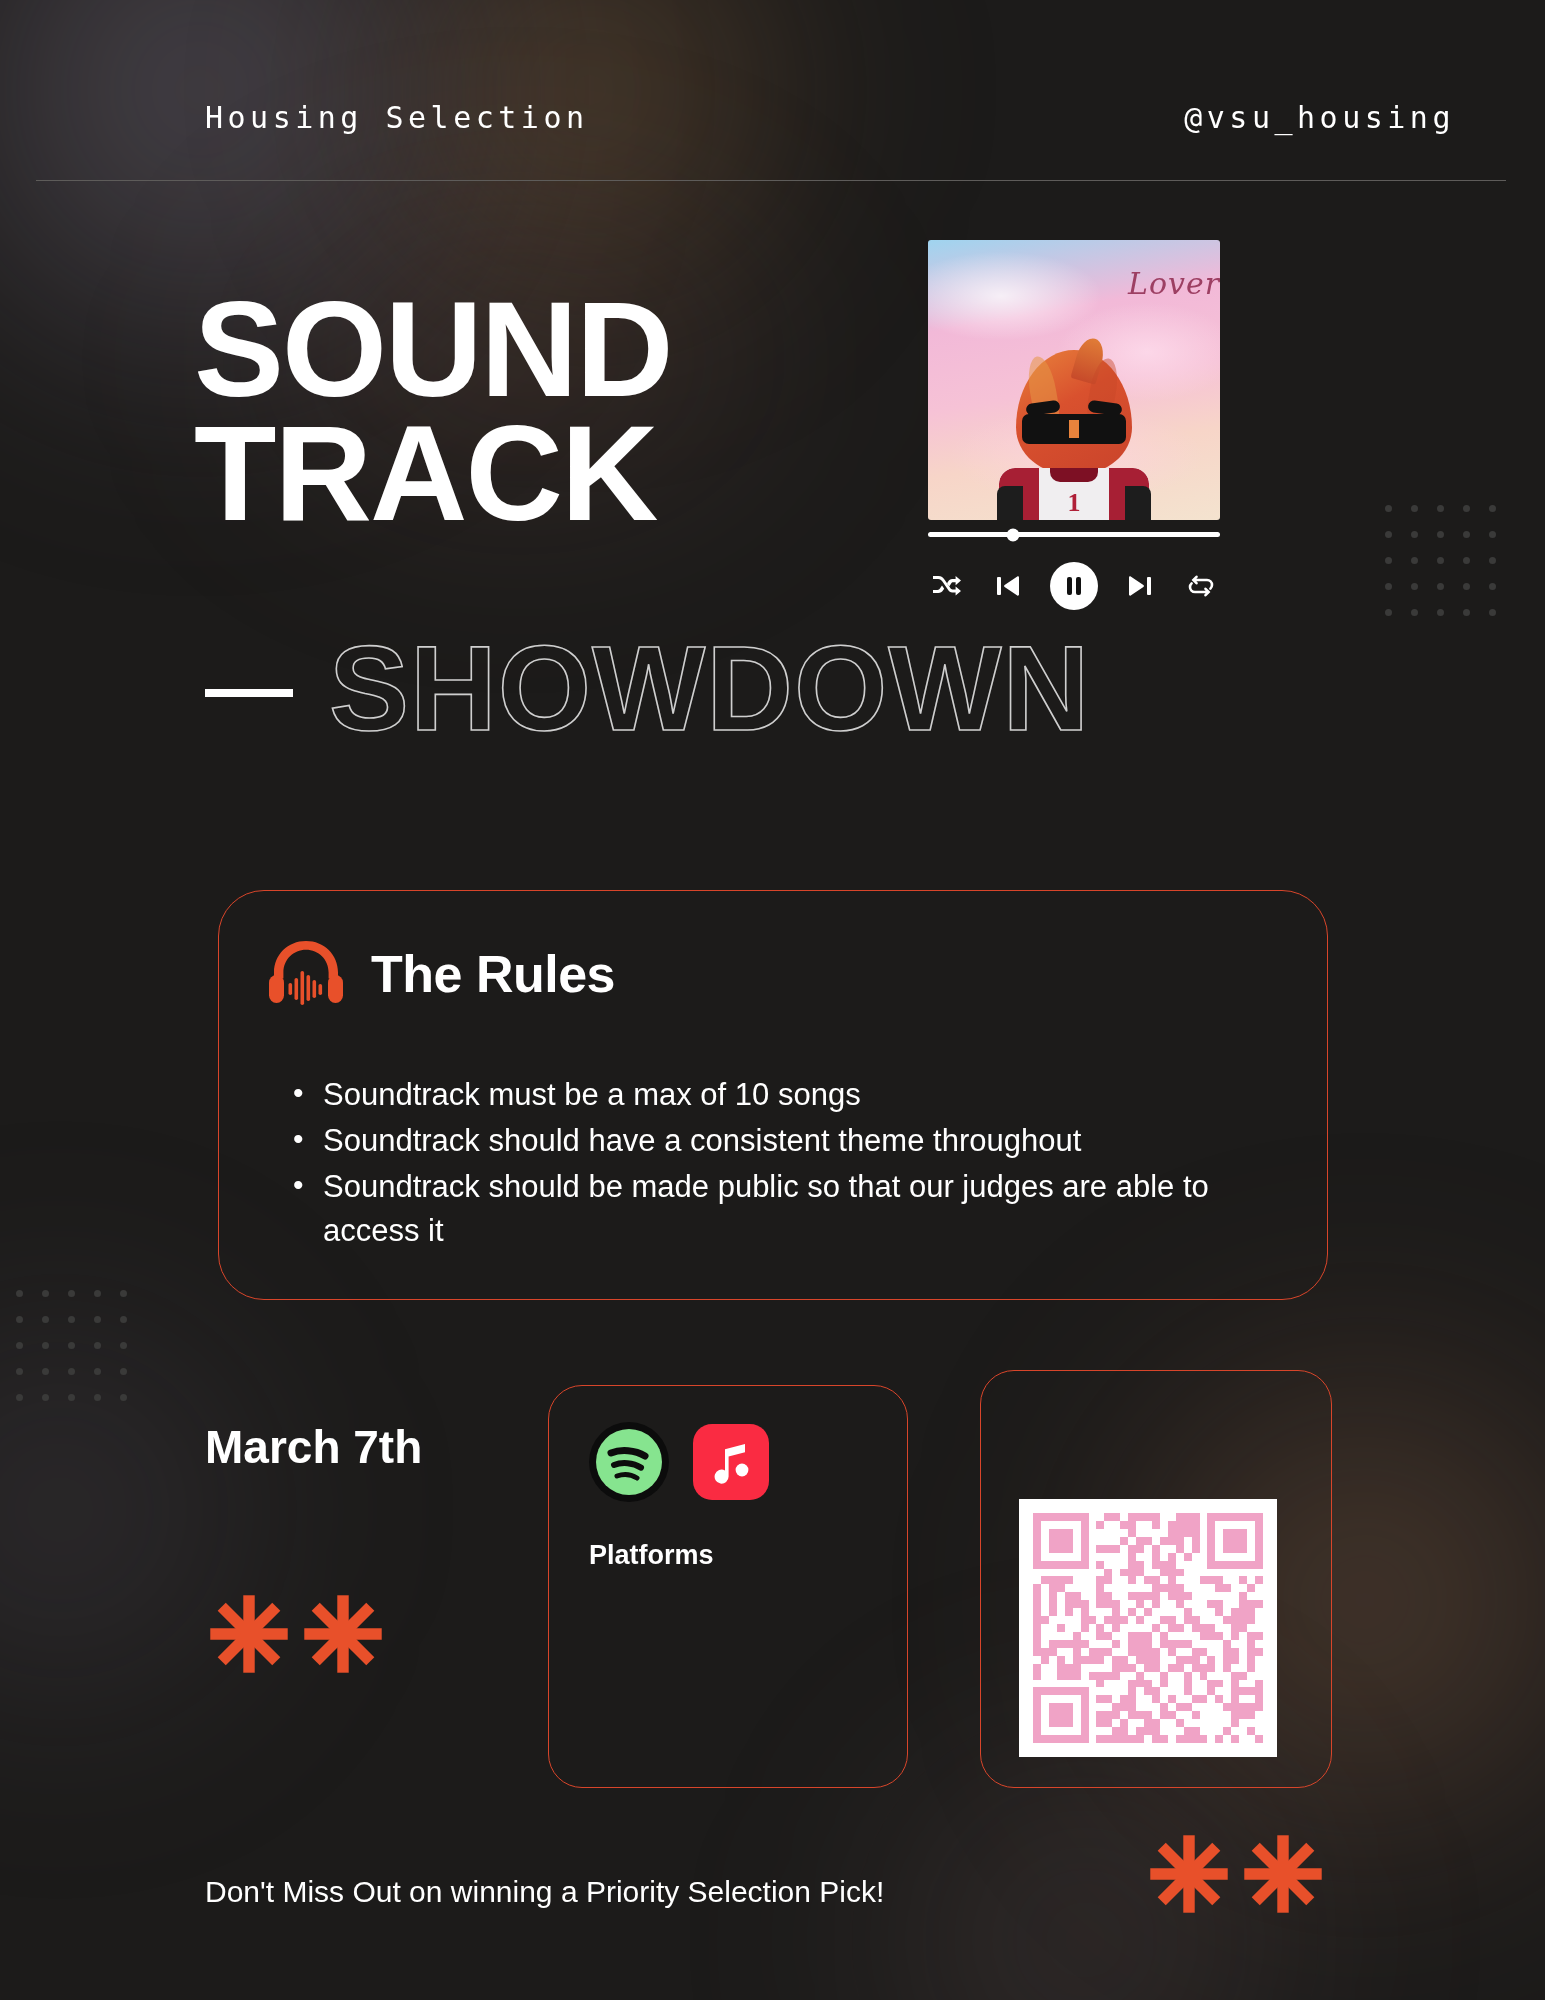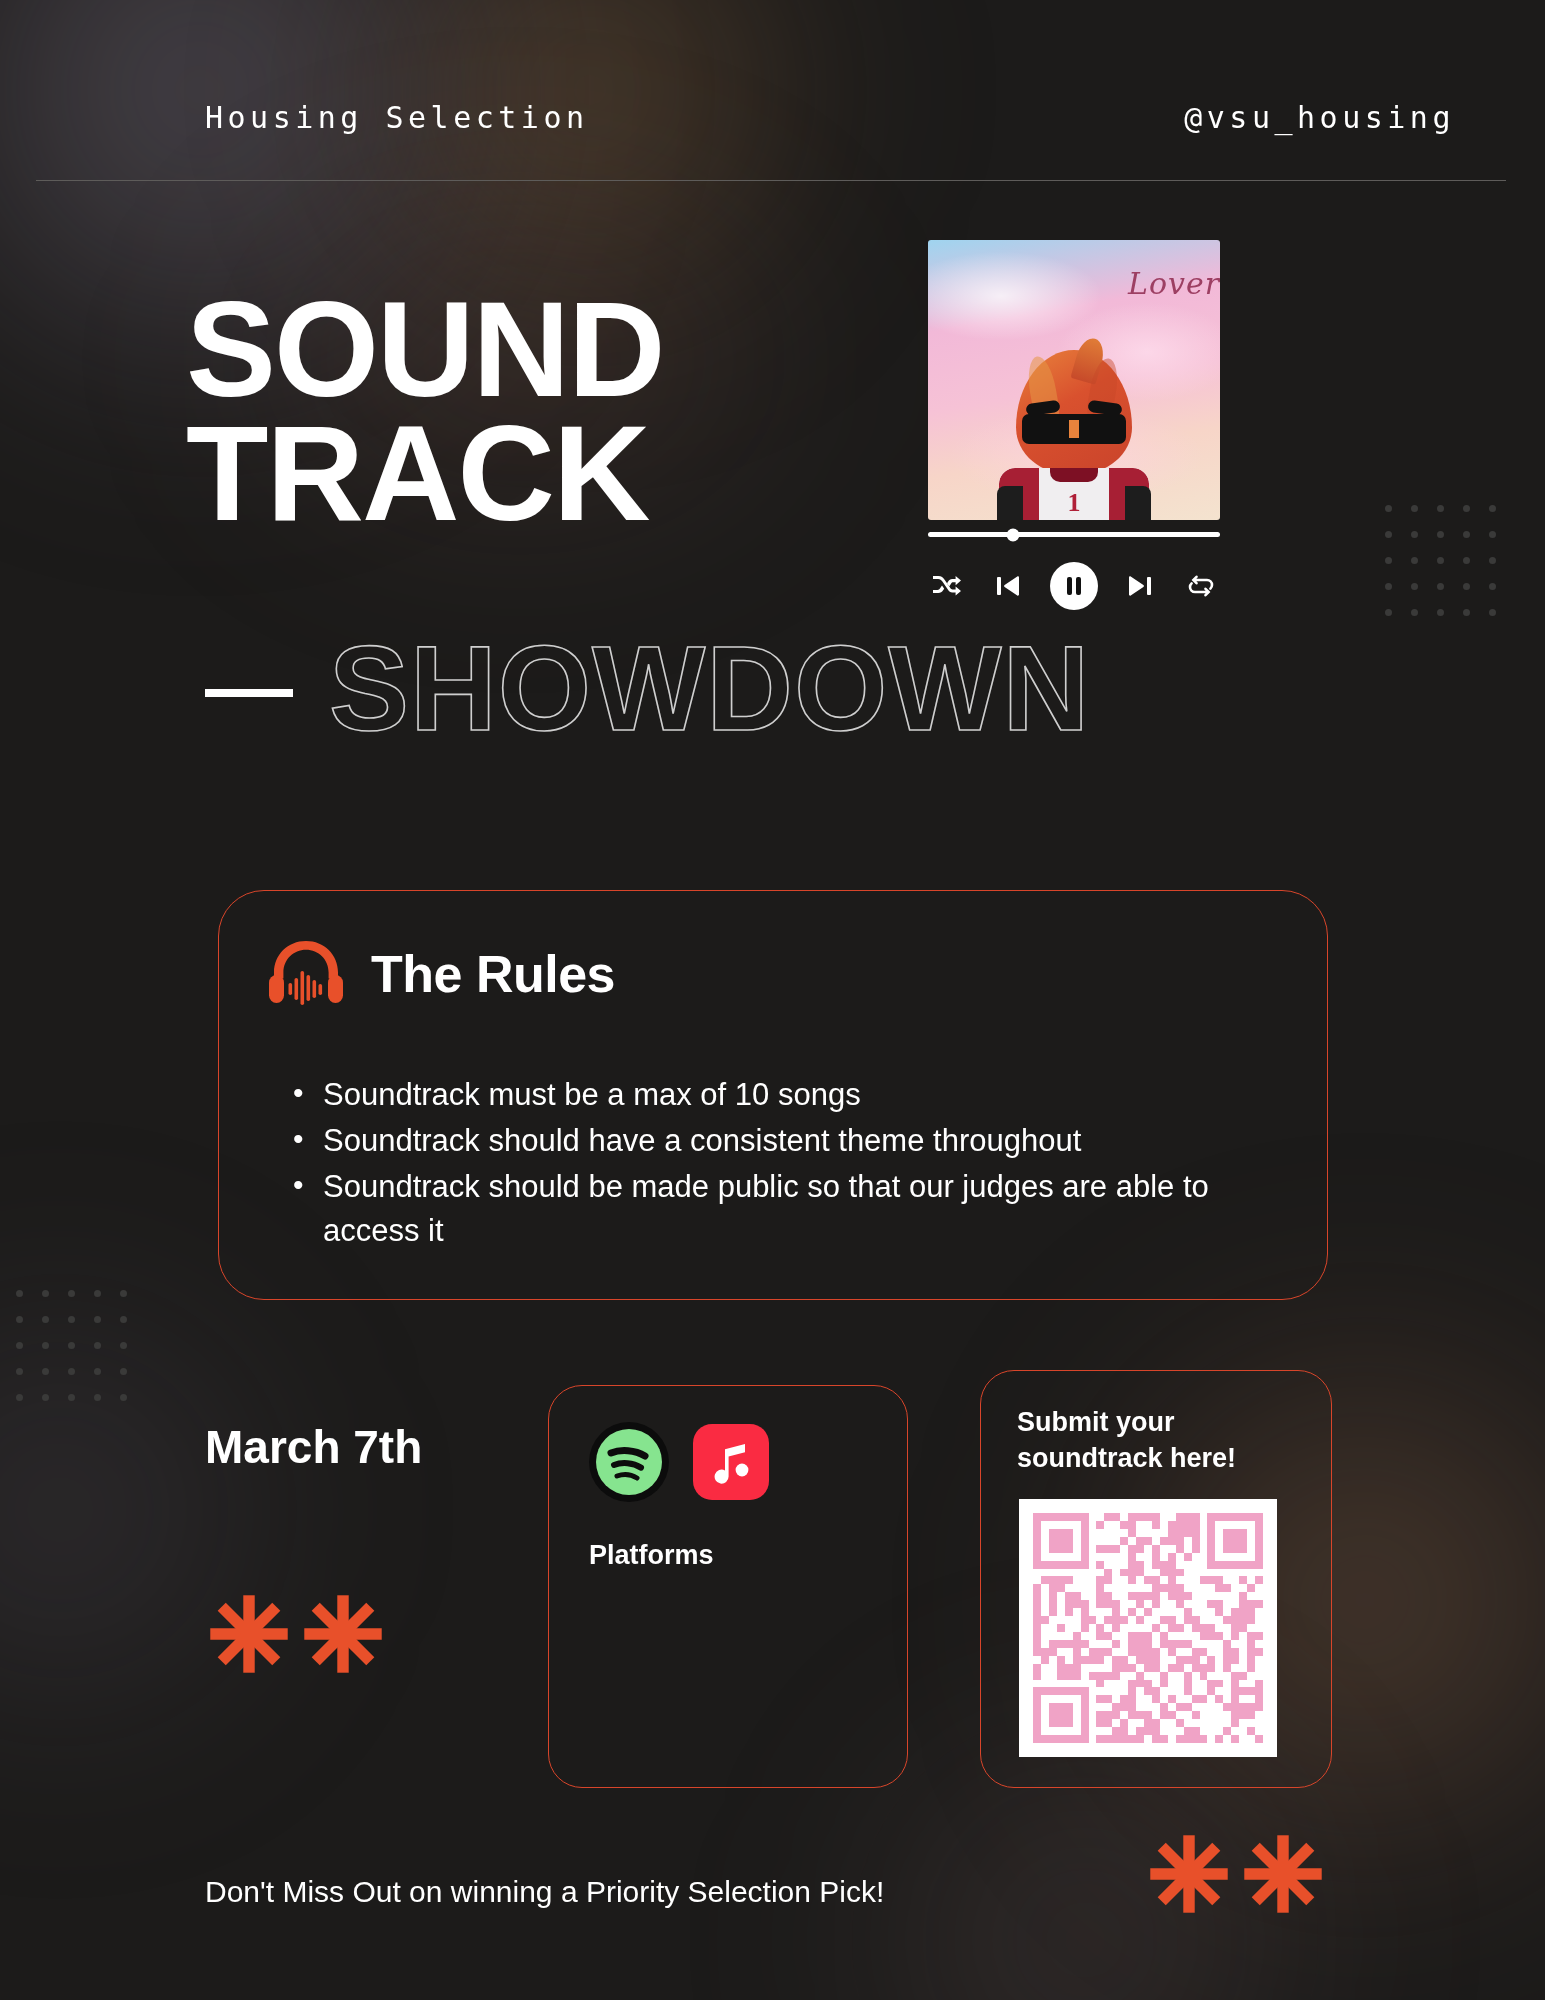--- a/index.html
+++ b/index.html
@@ -34,21 +34,21 @@
 
   
   .page { position:relative; z-index:2; width:1293px; height:2000px; }
   .hdr { position:absolute; left:205px; top:100px; width:1250px;
          display:flex; justify-content:space-between; align-items:baseline; }
   .hdr-item { color:#fff; font-size:30px; letter-spacing:4.5px;
               font-family:"DejaVu Sans Mono", monospace; font-weight:400; }
   .hdr-rule { position:absolute; left:36px; top:180px; width:1470px; height:1px; background:#5e5c5a; }
 
   
-  .title { position:absolute; left:186px; top:288px; }
+  .title { position:absolute; left:194px; top:288px; }
   .title .line { display:block; color:#ffffff; font-weight:bold;
      font-size:135px; line-height:.92; letter-spacing:-2px;
      font-family:"Liberation Sans", sans-serif; }
   .showdown-row { position:absolute; left:205px; top:628px; display:flex; align-items:center; gap:36px; }
   .dash { width:88px; height:8px; background:#ffffff; margin-top:10px; }
   .showdown { font-size:120px; font-weight:bold; line-height:1;
       letter-spacing:1px; color:transparent;
       -webkit-text-stroke:1.6px #cfcfcf;
       font-family:"Liberation Sans", sans-serif; }
 
@@ -367,21 +367,20 @@
         <svg width="44" height="44" viewBox="0 0 44 44" fill="#fff">
           <path d="M36 4 16 9.2v21.3a7 7 0 1 0 3.6 6.1V16.6L36 12.2z"></path>
           <circle cx="33" cy="30" r="6.4"></circle>
         </svg>
       </div>
     </div>
     <div class="plat-title">Platforms</div>
   </div>
 
   <div class="qr-card">
-    <div class="qr-title">Submit your soundtrack here!</div>
     <div class="qr-box">
       <div class="qr-grid" id="qrGrid">
           <i class="on"></i>
           <i class="on"></i>
           <i class="on"></i>
           <i class="on"></i>
           <i class="on"></i>
           <i class="on"></i>
           <i class="on"></i>
           <i></i>

